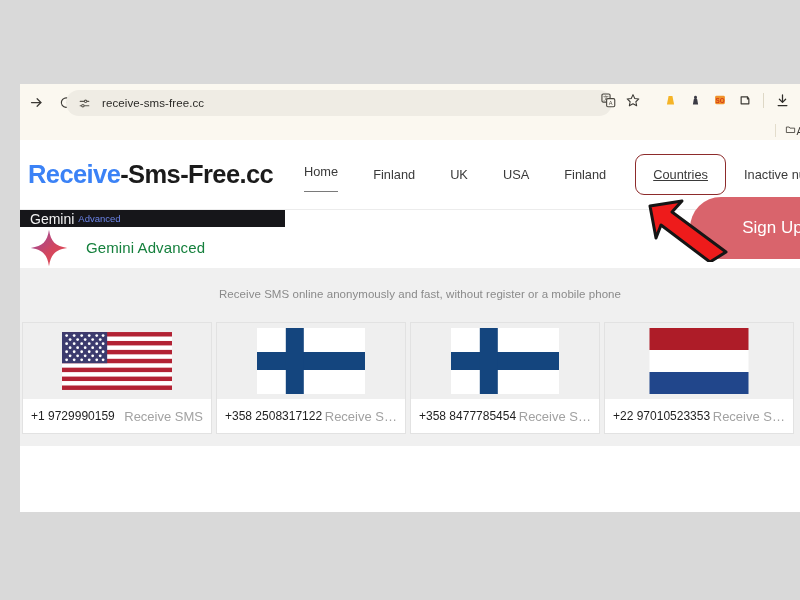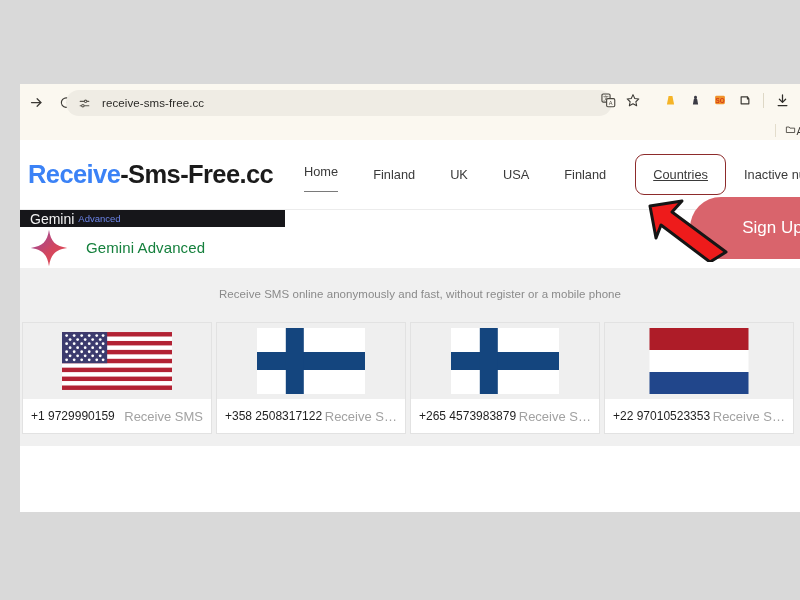--- a/index.html
+++ b/index.html
@@ -326,21 +326,21 @@
 
       <div class="card">
         <div class="flagwrap">
           <svg class="flag" viewBox="0 0 180 110">
             <rect width="180" height="110" fill="#ffffff"></rect>
             <rect x="0" y="40" width="180" height="30" fill="#14457e"></rect>
             <rect x="48" y="0" width="30" height="110" fill="#14457e"></rect>
           </svg>
         </div>
         <div class="cardfoot">
-          <span class="num">+265 4573983879</span>
+          <span class="num">+358 8477785454</span>
           <span class="recv">Receive S…</span>
         </div>
       </div>
 
       <div class="card">
         <div class="flagwrap">
           <svg class="flag" viewBox="0 0 180 120">
             <rect width="180" height="40" fill="#ae1c28"></rect>
             <rect y="40" width="180" height="40" fill="#ffffff"></rect>
             <rect y="80" width="180" height="40" fill="#21468b"></rect>

